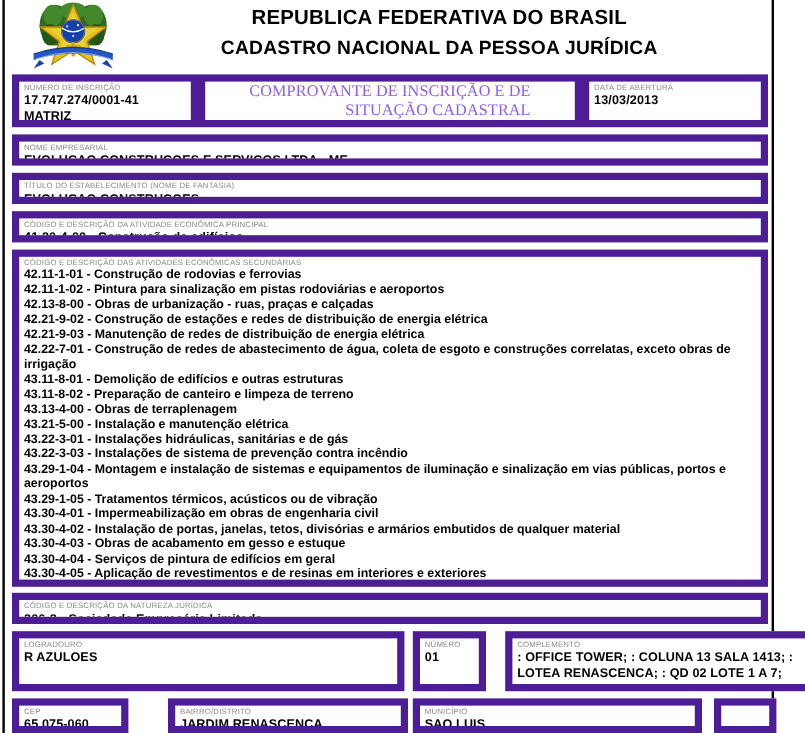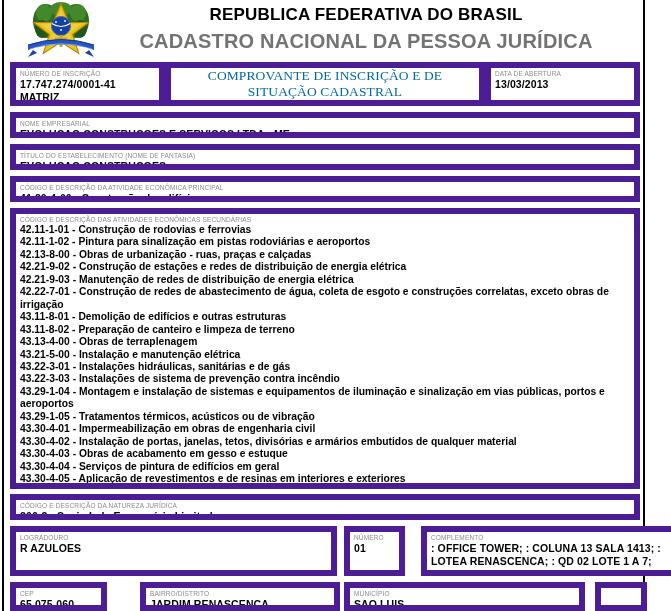--- a/index.html
+++ b/index.html
@@ -56,24 +56,24 @@
   }
   .hdr-line1 {
     font-size: 17px;
     font-weight: bold;
     letter-spacing: .2px;
     color: #000;
     line-height: 26px;
     white-space: nowrap;
   }
   .hdr-line2 {
-    font-size: 20px;
+    font-size: 16px;
     font-weight: bold;
     letter-spacing: .2px;
-    color: #737373;
+    color: #000000;
     line-height: 26px;
     white-space: nowrap;
   }
 
   
   .box {
     position: absolute;
     border: 6px solid #4c1d95;
     box-sizing: border-box;
     background: #fff;
@@ -103,22 +103,22 @@
   
   #doc-title {
     display: flex;
     align-items: center;
     justify-content: center;
   }
   #doc-title .t {
     font-family: "Liberation Serif", serif;
     font-size: 13.5px;
     line-height: 16px;
-    text-align: center;
-    color: #0369a1;
+    text-align: right;
+    color: #8b5cf6;
     letter-spacing: .1px;
     font-weight: normal;
   }
 
   
   #sec-list {
     padding: 0 3px 0 4px;
   }
   .act {
     font-size: 10.3px;

